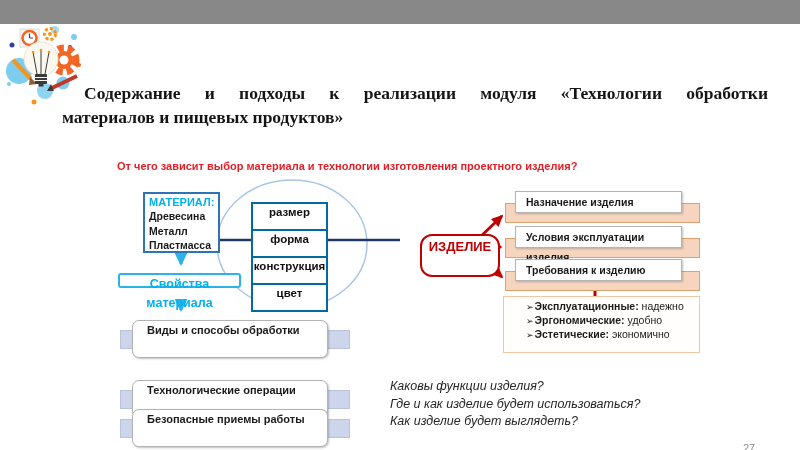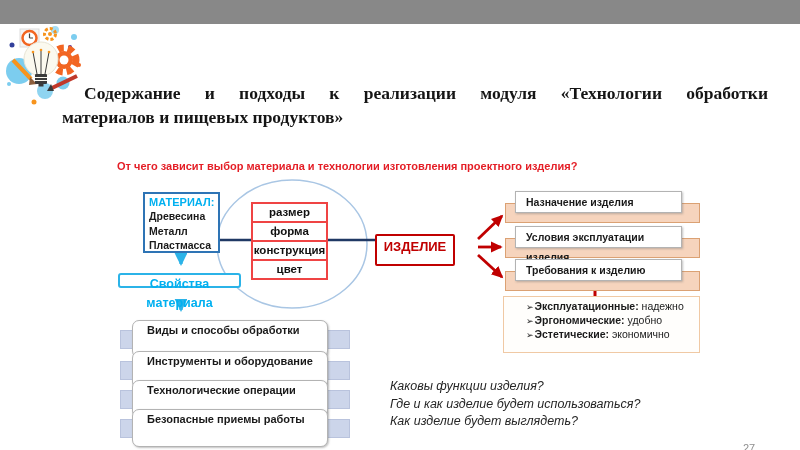--- a/index.html
+++ b/index.html
@@ -19,28 +19,28 @@
   .wires{left:0;top:0;z-index:1;}
 
   
   .material{left:143px;top:168px;width:77px;height:61px;border:2.5px solid #2e74b5;
             background:#fff;box-sizing:border-box;z-index:2;padding:1px 0 0 4px;}
   .material-title{color:#00b0f0;font-weight:bold;font-size:11px;line-height:14px;}
   .material-item{color:#1a1a1a;font-weight:bold;font-size:10.5px;line-height:14.5px;}
 
   
   .stack{left:251px;top:178px;width:77px;z-index:2;}
-  .stack-row{box-sizing:border-box;height:21px;margin-top:-2px;border:2px solid #ef4444;
+  .stack-row{box-sizing:border-box;height:29px;margin-top:-2px;border:2px solid #0369a1;
              background:#fff;text-align:center;font-weight:bold;font-size:11.5px;
              line-height:17px;color:#111;}
   .stack-row:first-child{margin-top:0;}
 
   
-  .izdelie{left:375px;top:210px;width:80px;height:32px;border:2.5px solid #c00000;
-           border-radius:2px;background:#fff;box-sizing:border-box;color:#c00000;
+  .izdelie{left:420px;top:210px;width:80px;height:43px;border:2.5px solid #c00000;
+           border-radius:12px;background:#fff;box-sizing:border-box;color:#c00000;
            font-weight:bold;font-size:13px;line-height:21px;text-align:center;z-index:2;}
 
   
   .r-item{left:505px;width:195px;height:34px;z-index:2;}
   .r-shadow{position:absolute;left:0;top:12px;width:195px;height:20px;background:#f6d4bd;
             border:1px solid #dba173;box-sizing:border-box;}
   .r-box{position:absolute;left:10px;top:0;width:167px;height:22px;background:#fff;
          border:1px solid #b3b3b3;border-radius:0;box-sizing:border-box;
          box-shadow:1px 1px 2px rgba(120,120,120,.45);
          font-weight:bold;font-size:10.5px;line-height:20px;padding-left:10px;color:#1a1a1a;}
@@ -176,24 +176,20 @@
       <span class="req-bullet">➢</span><span class="req-name">Эстетические:</span><span> экономично</span>
     </div>
   </div>
 
   <div class="abs svojstva">Свойства материала</div>
 
   <div class="abs l-item" style="top:296px;">
     <div class="l-shadow"></div>
     <div class="l-box">Виды и способы обработки</div>
   </div>
-  <div class="abs l-item" style="top:327px;">
-    <div class="l-shadow"></div>
-    <div class="l-box">Инструменты и оборудование</div>
-  </div>
   <div class="abs l-item" style="top:356px;">
     <div class="l-shadow"></div>
     <div class="l-box">Технологические операции</div>
   </div>
   <div class="abs l-item" style="top:385px;">
     <div class="l-shadow"></div>
     <div class="l-box">Безопасные приемы работы</div>
   </div>
 
   <div class="abs fn-questions">

